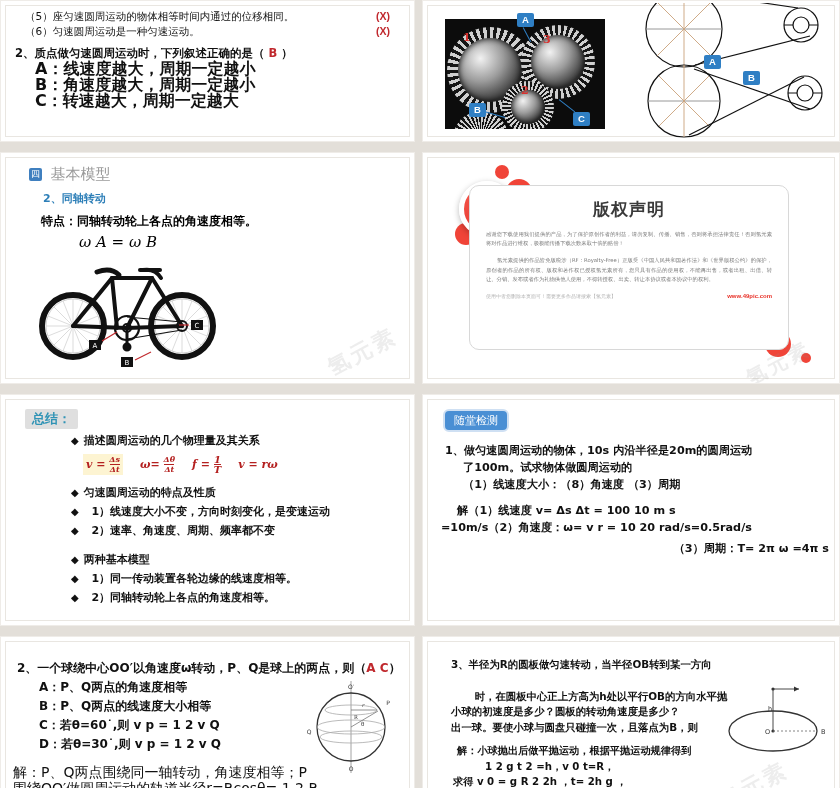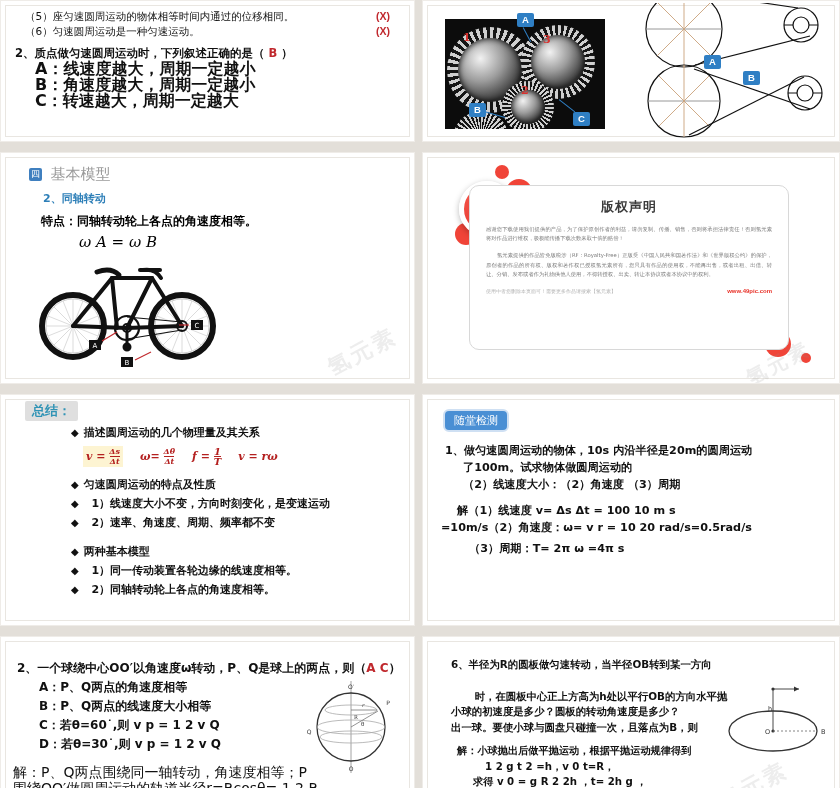--- a/index.html
+++ b/index.html
@@ -76,21 +76,21 @@
   .sechead{color:#9a9a9a;font-size:15px;margin-left:4px;vertical-align:middle;}
   .subhead{color:#2d7fb8;font-size:11px;font-weight:bold;margin:7px 0 0 14px;}
   .feat{font-size:12px;color:#000000;margin:7px 0 0 12px;font-weight:bold;}
   .omega{font-size:15px;margin:3px 0 0 50px;font-family:"DejaVu Serif",serif;font-style:italic;}
 
   
   .cpcard{
     position:absolute;left:46px;top:32px;width:318px;height:163px;
     border:1px solid #d8d8d8;border-radius:10px;background:#fff;
   }
-  .cptitle{text-align:center;font-size:13px;font-weight:bold;color:#3a3a3a;margin-top:12px;letter-spacing:1px;}
+  .cptitle{text-align:center;font-size:17px;font-weight:bold;color:#3a3a3a;margin-top:12px;letter-spacing:1px;}
   .cpbody{font-size:5.3px;line-height:9px;color:#7a7a7a;margin:9px 16px 0 16px;text-align:justify;}
   .cpbody2{font-size:5.3px;line-height:9.5px;color:#7a7a7a;margin:8px 16px 0 16px;text-align:justify;text-indent:11px;}
   .cpfootrow{display:flex;justify-content:space-between;align-items:center;margin:8px 16px 0 16px;}
   .cpfoot{font-size:5px;color:#b4b4b4;}
   .cpurl{font-size:6px;color:#e8342b;font-weight:bold;}
   .dot{position:absolute;border-radius:50%;background:#f04438;}
   .logo{
     position:absolute;border-radius:50%;
     background:linear-gradient(145deg,#f5564b,#e0312a);
     color:#fff;display:flex;align-items:center;justify-content:center;
@@ -331,21 +331,21 @@
       <div class="cpfootrow">
         <span class="cpfoot cn">使用中者您删除本页面可！需要更多作品请搜索【氢元素】</span>
         <span class="cpurl">www.49pic.com</span>
       </div>
     </div>
     <div class="wm" style="right:26px;bottom:6px;font-size:20px;">氢元素</div>
   </div>
 
   <div class="slide pad">
     <div class="inner-frame"></div>
-    <div style="padding:0 0 0 14px;">
+    <div style="padding:8px 0 0 14px;">
       <span class="tagbox cn">总结：</span>
     </div>
 
     <div style="">
       <div class="bul cn">
         <span class="d">◆</span><span>描述圆周运动的几个物理量及其关系</span>
       </div>
 
       <div class="formulas">
         <span class="hl">
@@ -393,24 +393,24 @@
     </div>
   </div>
 
   <div class="slide pad">
     <div class="inner-frame"></div>
     <div style="padding:8px 0 0 10px;">
       <span class="badge cn">随堂检测</span>
     </div>
     <div class="q6 cn">1、做匀速圆周运动的物体，10s 内沿半径是20m的圆周运动</div>
     <div class="q6 cn" style="margin-top:0;margin-left:30px;">了100m。试求物体做圆周运动的</div>
-    <div class="q6 cn" style="margin-top:0;margin-left:30px;">（2）线速度大小：（2）角速度 （3）周期</div>
+    <div class="q6 cn" style="margin-top:0;margin-left:30px;">（1）线速度大小：（8）角速度 （3）周期</div>
     <div class="sol6 cn">解（1）线速度 v= Δs Δt = 100 10  m s</div>
     <div class="sol6 cn" style="margin-top:0;margin-left:8px;">=10m/s（2）角速度：ω= v r = 10 20 rad/s=0.5rad/s</div>
-    <div class="sol6 cn" style="margin-top:4px;margin-left:36px;">（3）周期：T= 2π ω =4π s</div>
+    <div class="sol6 cn" style="margin-top:4px;margin-left:48px;text-align:right;">（3）周期：T= 2π ω =4π s</div>
   </div>
 
   <div class="slide pad">
     <div class="inner-frame"></div>
     <div class="q7 cn">
       <span>2、一个球绕中心OO′以角速度ω转动，P、Q是球上的两点，则（</span><span class="mark">A C</span><span>）</span>
     </div>
     <div class="opt7 cn">A：P、Q两点的角速度相等</div>
     <div class="opt7 cn">B：P、Q两点的线速度大小相等</div>
     <div class="opt7 cn">C：若θ=60˙,则 v p = 1 2  v Q</div>
@@ -433,28 +433,28 @@
         <text x="49" y="92" font-size="6" fill="#333" text-anchor="middle" font-family="DejaVu Sans">O</text>
         <text x="60" y="28" font-size="5" fill="#333" font-family="DejaVu Serif" font-style="italic">r</text>
         <text x="52" y="40" font-size="5" fill="#333" font-family="DejaVu Serif">R</text>
         <text x="59" y="47" font-size="5.5" fill="#333" font-family="DejaVu Sans">θ</text>
       </svg>
     </div>
   </div>
 
   <div class="slide pad">
     <div class="inner-frame"></div>
-    <div class="q8 cn">6、半径为R的圆板做匀速转动，当半径OB转到某一方向</div>
+    <div class="q8 cn">3、半径为R的圆板做匀速转动，当半径OB转到某一方向</div>
     <div class="q8 cn" style="margin-top:16px;text-align:center;">时，在圆板中心正上方高为h处以平行OB的方向水平抛</div>
     <div class="q8 cn" style="margin-top:0;">小球的初速度是多少？圆板的转动角速度是多少？</div>
     <div class="q8 cn" style="margin-top:0;">出一球。要使小球与圆盘只碰撞一次，且落点为B，则</div>
 
     <div class="sol8 cn" style="margin-left:24px;">解：小球抛出后做平抛运动，根据平抛运动规律得到</div>
     <div class="sol8 cn" style="margin-top:0;margin-left:52px;">1 2 g t 2 =h，v 0 t=R，</div>
-    <div class="sol8 cn" style="margin-top:0;margin-left:40px;">求得 v 0 =  g R 2  2h ，t=  2h g ，</div>
+    <div class="sol8 cn" style="margin-top:0;margin-left:20px;">求得 v 0 =  g R 2  2h ，t=  2h g ，</div>
     <div class="sol8 cn" style="margin-top:0;margin-left:16px;">t时间内，圆盘转过n（n=1,2……）圈，满足t=nT</div>
 
     <div class="diskwrap">
       <svg width="106" height="88" viewBox="0 0 106 88">
         <ellipse cx="48" cy="56" rx="44" ry="20" fill="none" stroke="#333" stroke-width="1.3"></ellipse>
         <line x1="48" y1="14" x2="48" y2="56" stroke="#333" stroke-width="0.9"></line>
         <line x1="48" y1="14" x2="74" y2="14" stroke="#333" stroke-width="0.9"></line>
         <polygon points="74,14 69,11.5 69,16.5" fill="#333"></polygon>
         <circle cx="48" cy="14" r="1.6" fill="#333"></circle>
         <circle cx="48" cy="56" r="1.6" fill="#333"></circle>

